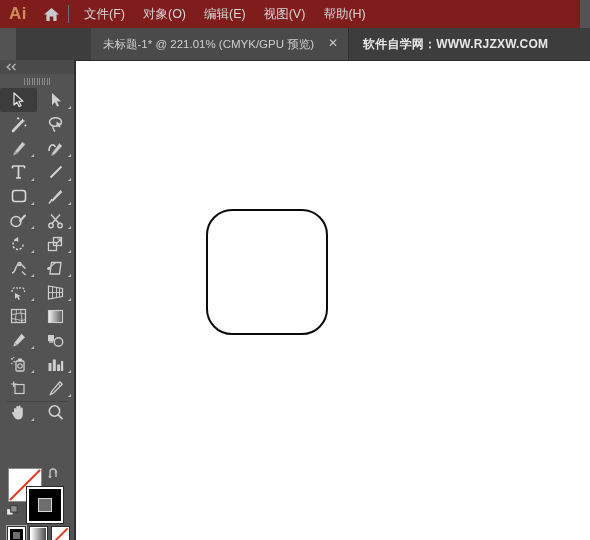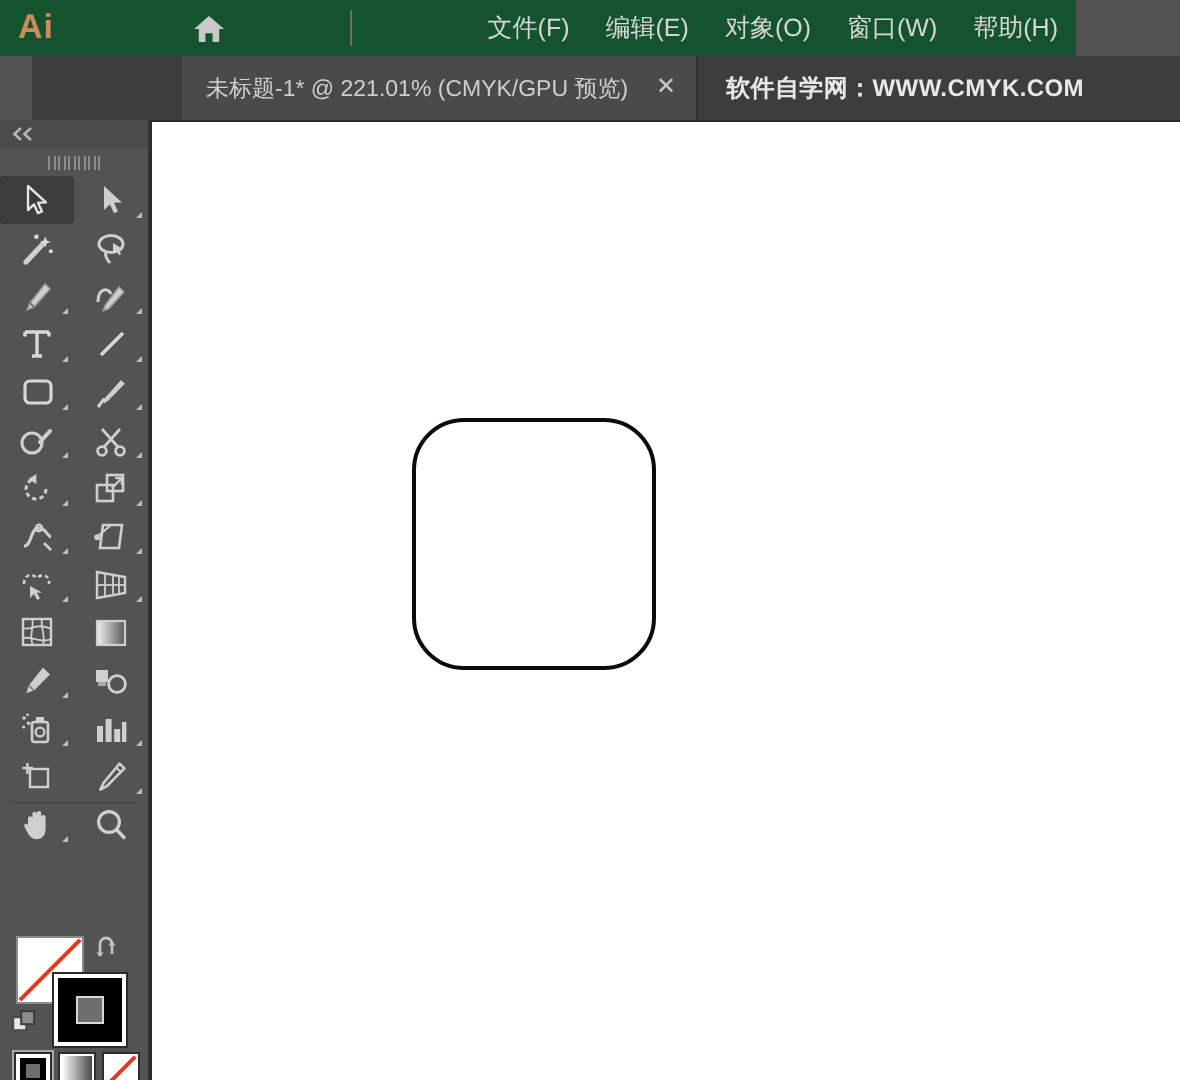--- a/index.html
+++ b/index.html
@@ -6,23 +6,23 @@
   html, body {
     width: 590px; height: 540px;
     overflow: hidden;
     background: #535353;
     font-family: "Liberation Sans", "DejaVu Sans", sans-serif;
   }
   #app { position: relative; width: 590px; height: 540px; }
 
   
   .menubar {
-    position: absolute; left: 0; top: 0; width: 538px; height: 28px;
-    background: #14532d;
-    display: flex; align-items: center; justify-content: space-between;
+    position: absolute; left: 0; top: 0; width: 580px; height: 28px;
+    background: #7f1d1d;
+    display: flex; align-items: center;
   }
   .ai-logo {
     width: 36px; text-align: center;
     color: #d08b5a; font-size: 17px; font-weight: bold;
     letter-spacing: 0.5px; line-height: 28px;
   }
   .home-icon { width: 30px; display: flex; align-items: center; justify-content: center; }
   .home-icon svg { display: block; }
   .menu-sep {
     width: 1px; height: 18px; background: #6d6d6d; margin: 0 6px 0 2px;
@@ -175,34 +175,34 @@
   <div class="menubar">
     <div class="ai-logo">Ai</div>
     <div class="home-icon">
       <svg width="17" height="15" viewBox="0 0 17 15">
         <path d="M8.5 1 L16 7.5 L13.6 7.5 L13.6 14 L10.3 14 L10.3 9.6 L6.7 9.6 L6.7 14 L3.4 14 L3.4 7.5 L1 7.5 Z" fill="#c9c9c9"></path>
       </svg>
     </div>
     <div class="menu-sep"></div>
     <div class="menu-items">
       <div class="menu-item">文件(F)</div>
+      <div class="menu-item">对象(O)</div>
       <div class="menu-item">编辑(E)</div>
-      <div class="menu-item">对象(O)</div>
-      <div class="menu-item">窗口(W)</div>
+      <div class="menu-item">视图(V)</div>
       <div class="menu-item">帮助(H)</div>
     </div>
   </div>
 
   <div class="tabbar">
     <div class="tabbar-left-pad"></div>
     <div class="doc-tab">
       <span class="doc-tab-label">未标题-1* @ 221.01% (CMYK/GPU 预览)</span>
       <span class="tab-close">✕</span>
     </div>
-    <div class="watermark">软件自学网：WWW.CMYK.COM</div>
+    <div class="watermark">软件自学网：WWW.RJZXW.COM</div>
   </div>
 
   <div class="toolpanel">
 
     <div class="tool-collapse">
       <svg width="12" height="8" viewBox="0 0 12 8">
         <path d="M4.5 1 L1.2 4 L4.5 7" fill="none" stroke="#b5b5b5" stroke-width="1.3"></path>
         <path d="M9.5 1 L6.2 4 L9.5 7" fill="none" stroke="#b5b5b5" stroke-width="1.3"></path>
       </svg>
     </div>

